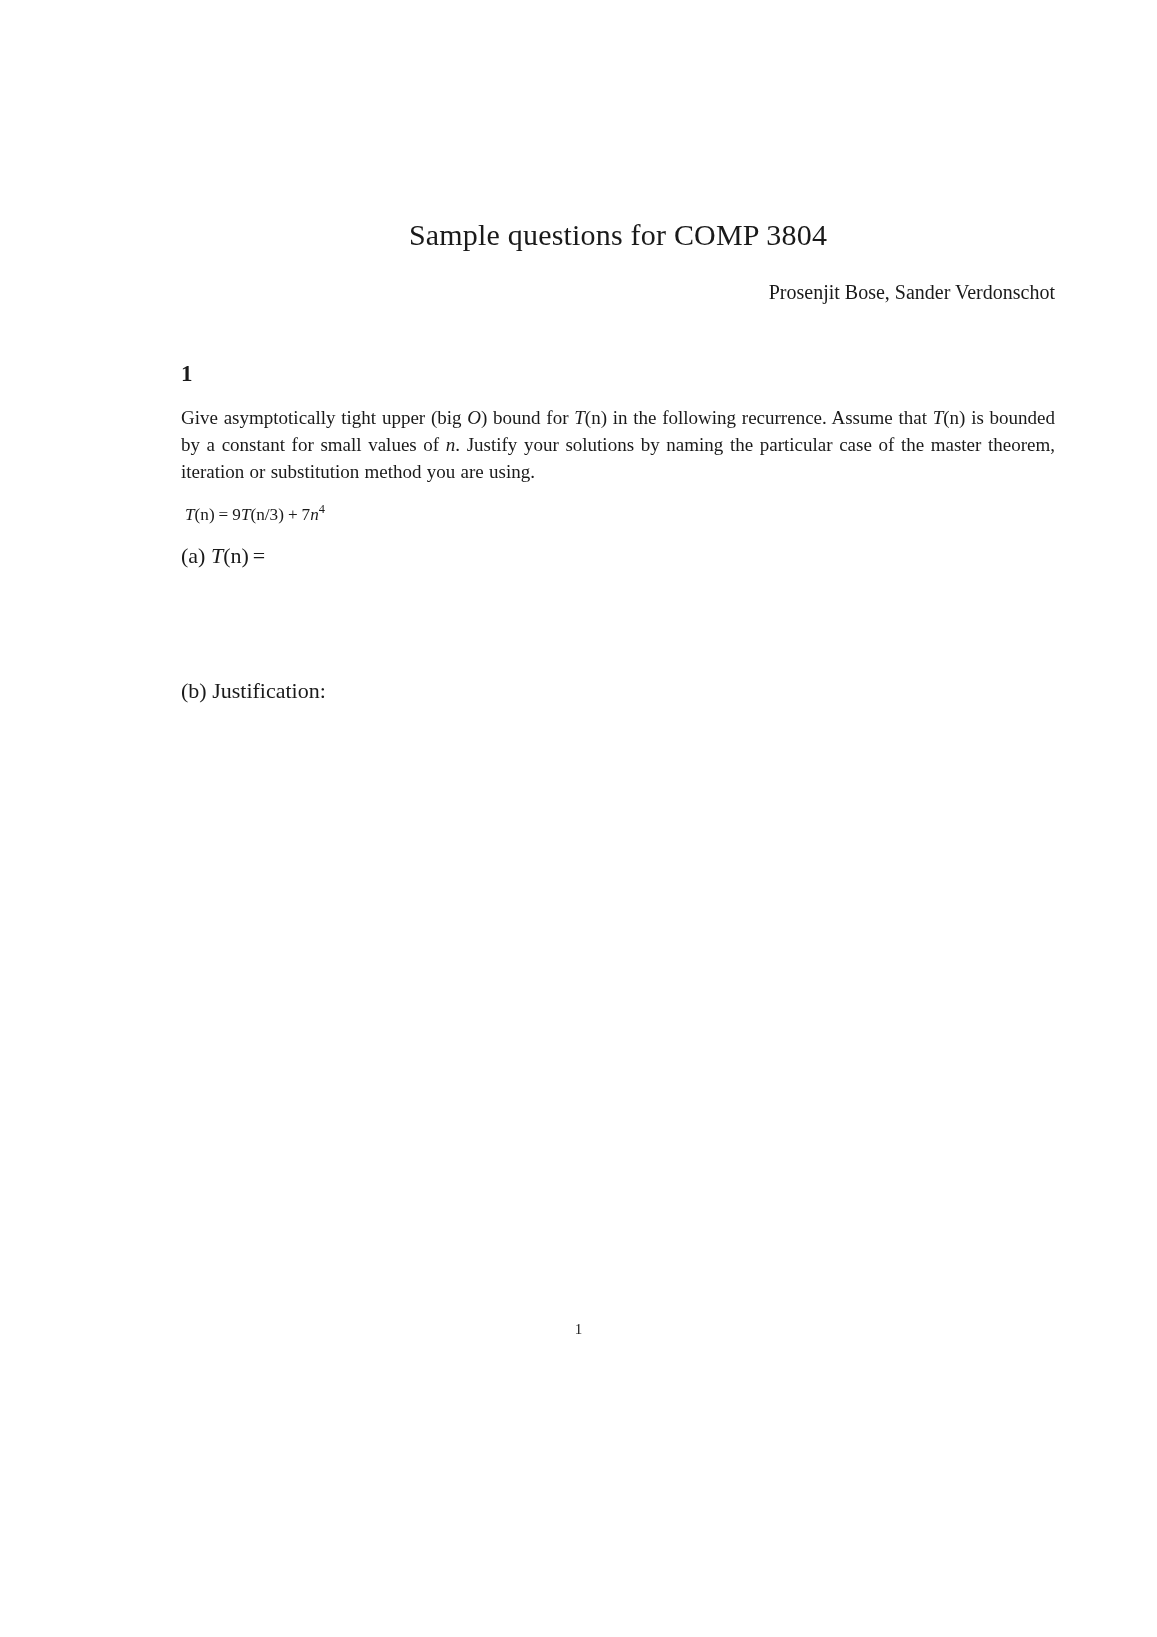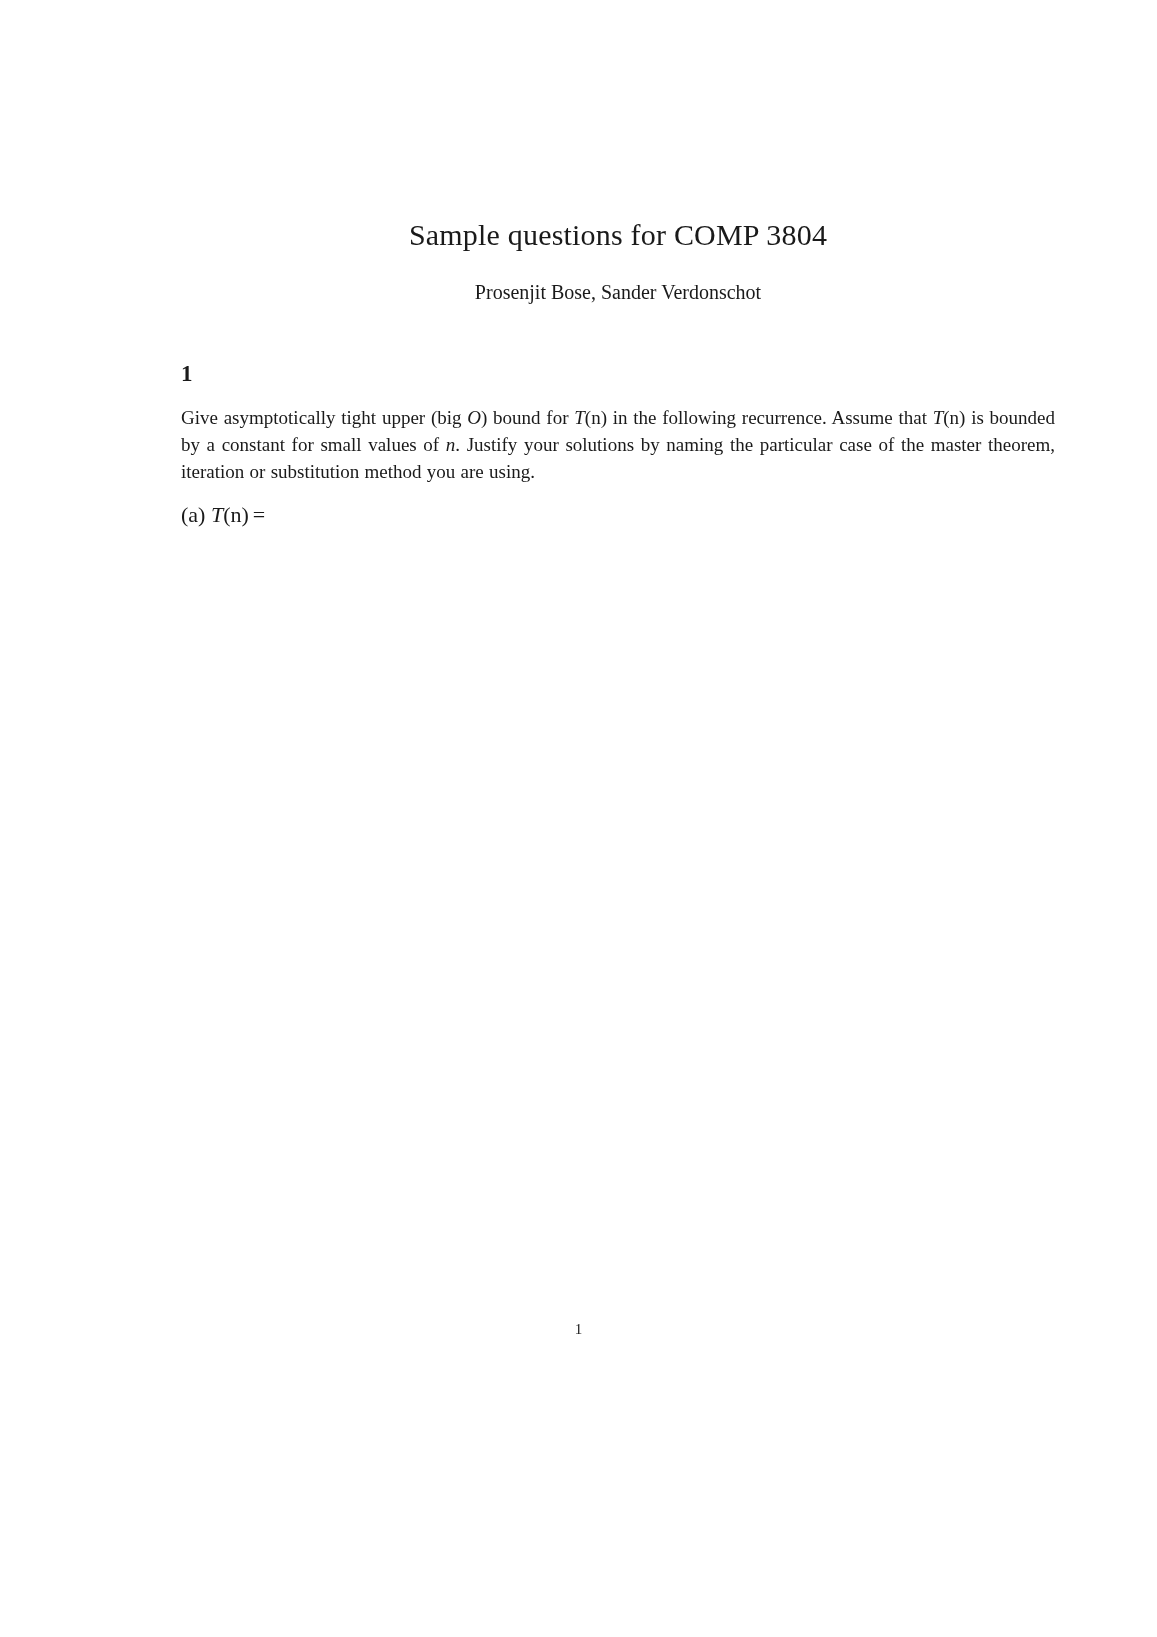--- a/index.html
+++ b/index.html
@@ -28,21 +28,21 @@
   .doc-title {
     text-align: center;
     font-size: 30px;
     font-weight: normal;
     letter-spacing: 0.2px;
     margin: 0;
     padding-top: 205px;
     line-height: 1.2;
   }
   .doc-authors {
-    text-align: center;
+    text-align: right;
     font-size: 20px;
     font-weight: normal;
     margin: 0;
     padding-top: 27px;
     line-height: 1.2;
   }
 
   .section-heading {
     font-size: 23px;
     font-weight: bold;
@@ -115,21 +115,23 @@
   <div class="content">
 
     <h1 class="doc-title">Sample questions for COMP 3804</h1>
 
     <div class="doc-authors">Prosenjit Bose, Sander Verdonschot</div>
 
     <h2 class="section-heading">1</h2>
 
     <p class="body-par"><span>Give asymptotically tight upper (big </span><span class="mi">O</span><span>) bound for </span><span class="mi">T</span><span class="mo">(n)</span><span> in the following recurrence.  Assume that </span><span class="mi">T</span><span class="mo">(n)</span><span> is bounded by a constant for small values of </span><span class="mi">n</span><span>.  Justify your solutions by naming the particular case of the master theorem, iteration or substitution method you are using.</span></p>
 
+    <div class="display-eq"><span class="mi">T</span><span class="mo">(n)</span><span class="mo mo-rel">=</span><span class="mn">9</span><span class="mi">T</span><span class="mo">(n/3)</span><span class="mo mo-rel">+</span><span class="mn">7</span><span class="mi">n</span><sup class="mexp">4</sup></div>
 
     <div class="part-line"><span>(a)</span><span>&nbsp;</span><span class="mi">T</span><span class="mo">(n)</span><span class="mo mo-rel">=</span></div>
 
+    <div class="part-line part-b"><span>(b)</span><span>&nbsp;</span><span>Justification:</span></div>
 
   </div>
 
   <div class="page-number">1</div>
 
 </div>
 
 </body></html>

